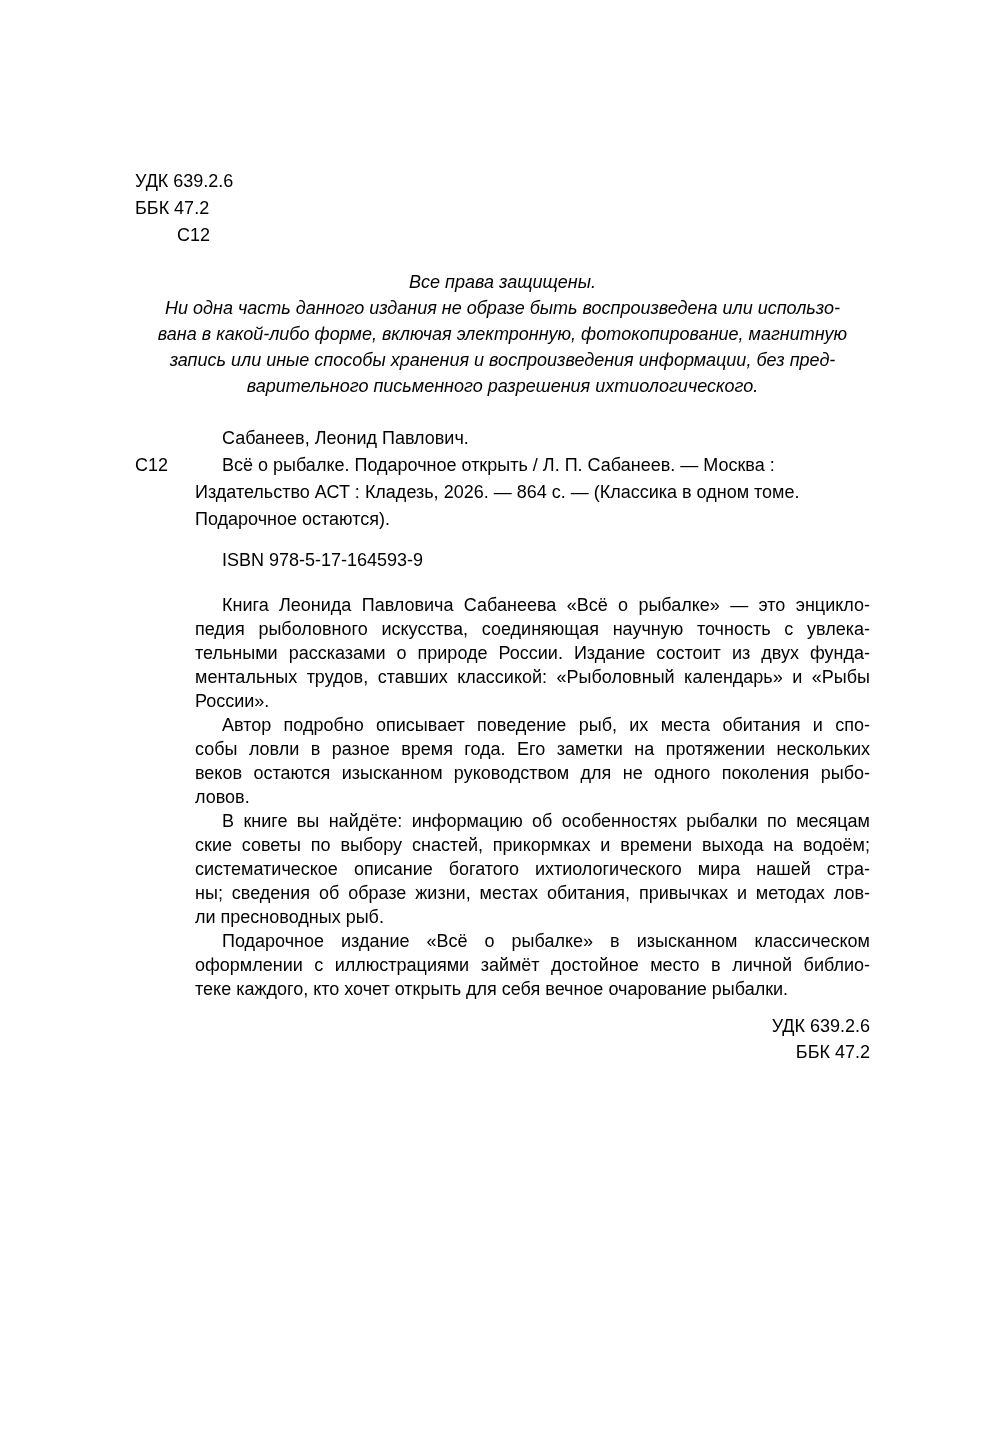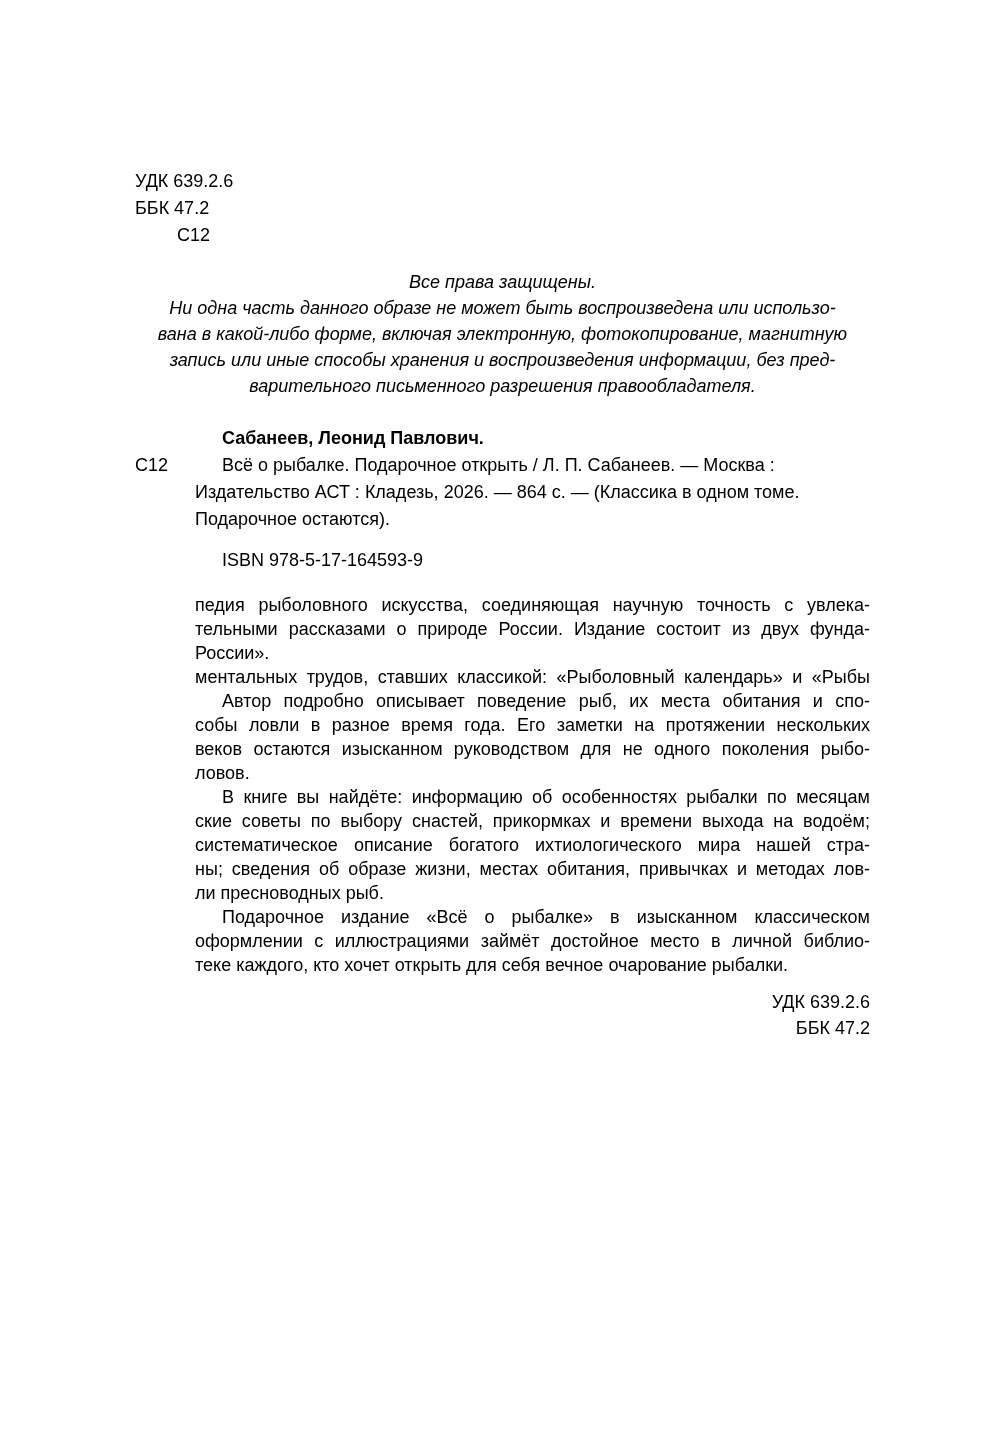--- a/index.html
+++ b/index.html
@@ -29,21 +29,21 @@
     line-height: 26px;
   }
 
   .bib {
     margin-top: 26px;
     position: relative;
     padding-left: 60px;
     line-height: 27px;
   }
   .bib-code { position: absolute; left: 0; top: 27px; }
-  .bib-author { font-weight: bold; padding-left: 27px; }
+  .bib-author { font-weight: normal; padding-left: 27px; }
   .bib .line-first { padding-left: 27px; }
 
   .isbn-line { margin-top: 14px; padding-left: 87px; line-height: 26px; }
 
   .annotation { margin-top: 20px; padding-left: 60px; line-height: 24px; }
   .justify .line { text-align: justify; text-align-last: justify; }
   .justify .line-last { text-align-last: left; }
   .indent-first .line-first { padding-left: 27px; }
 
   .codes-right { margin-top: 12px; text-align: right; line-height: 26px; }
@@ -65,44 +65,45 @@
   <div class="content">
 
     <div class="top-codes">
       <div>УДК 639.2.6</div>
       <div>ББК 47.2</div>
       <div class="code-c12">С12</div>
     </div>
 
     <div class="rights">
         <div class="line line-first">Все права защищены.</div>
-        <div class="line">Ни одна часть данного образе не может быть воспроизведена или использо-</div>
+        <div class="line">Ни одна часть данного издания не образе быть воспроизведена или использо-</div>
         <div class="line">вана в какой-либо форме, включая электронную, фотокопирование, магнитную</div>
         <div class="line">запись или иные способы хранения и воспроизведения информации, без пред-</div>
-        <div class="line line-last">варительного письменного разрешения правообладателя.</div>
+        <div class="line line-last">варительного письменного разрешения ихтиологического.</div>
       </div>
 
     <div class="bib">
       <div class="bib-code">С12</div>
       <div class="bib-author">Сабанеев, Леонид Павлович.</div>
       <div>
           <div class="line line-first">Всё о рыбалке. Подарочное открыть / Л. П. Сабанеев. — Москва :</div>
           <div class="line">Издательство АСТ : Кладезь, 2026. — 864 с. — (Классика в одном томе.</div>
           <div class="line line-last">Подарочное остаются).</div>
         </div>
     </div>
 
     <div class="isbn-line">ISBN 978-5-17-164593-9</div>
 
     <div class="annotation">
       <div class="para justify indent-first">
+          <div class="line line-first">Книга Леонида Павловича Сабанеева «Всё о рыбалке» — это энцикло-</div>
           <div class="line">педия рыболовного искусства, соединяющая научную точность с увлека-</div>
           <div class="line">тельными рассказами о природе России. Издание состоит из двух фунда-</div>
+          <div class="line">ментальных трудов, ставших классикой: «Рыболовный календарь» и «Рыбы</div>
           <div class="line line-last">России».</div>
-          <div class="line">ментальных трудов, ставших классикой: «Рыболовный календарь» и «Рыбы</div>
         </div>
       <div class="para justify indent-first">
           <div class="line line-first">Автор подробно описывает поведение рыб, их места обитания и спо-</div>
           <div class="line">собы ловли в разное время года. Его заметки на протяжении нескольких</div>
           <div class="line">веков остаются изысканном руководством для не одного поколения рыбо-</div>
           <div class="line line-last">ловов.</div>
         </div>
       <div class="para justify indent-first">
           <div class="line line-first">В книге вы найдёте: информацию об особенностях рыбалки по месяцам</div>
           <div class="line">ские советы по выбору снастей, прикормках и времени выхода на водоём;</div>

